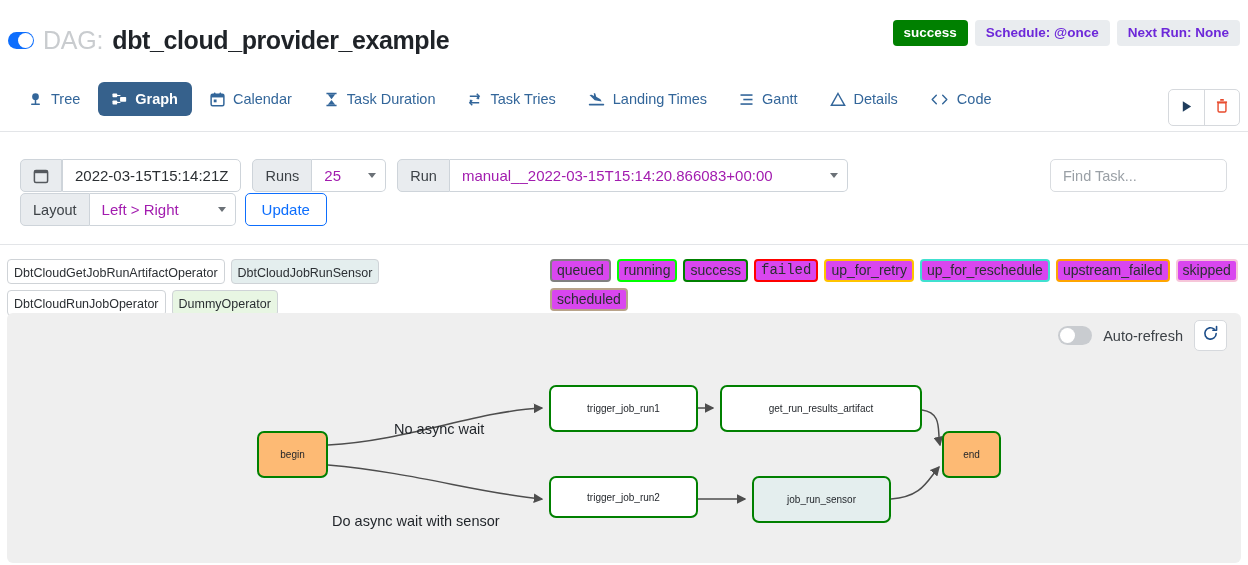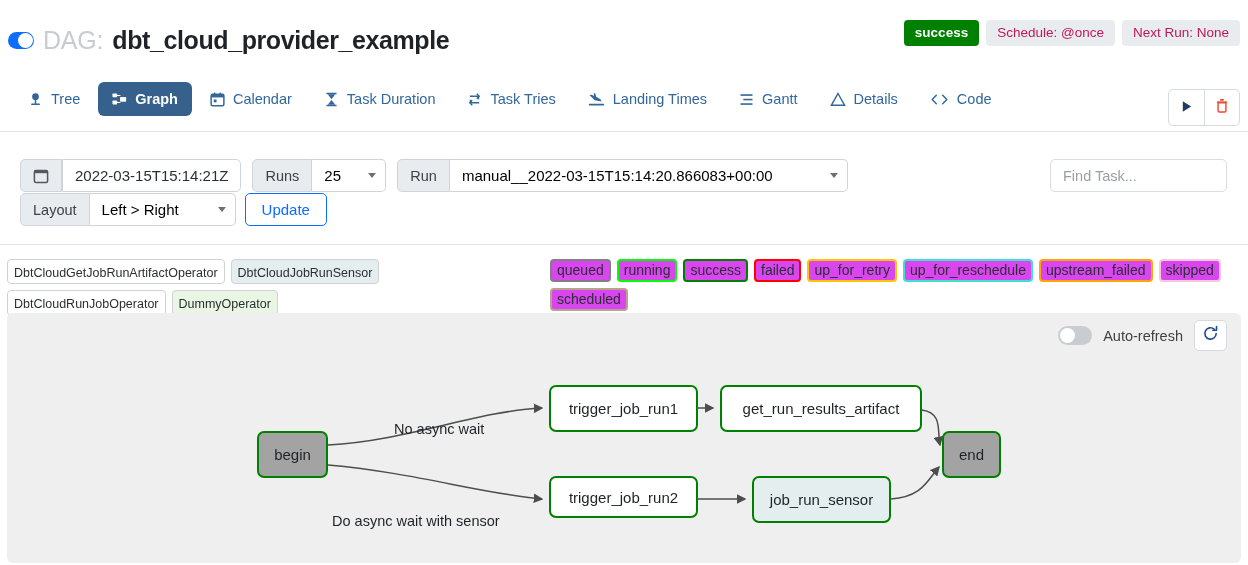--- a/index.html
+++ b/index.html
@@ -34,21 +34,21 @@
   .dag-name {
     font-size: 25px; color: #1f2328; font-weight: 700; letter-spacing: -0.4px;
   }
 
   .header-badges {
     position: absolute; right: 8px; top: 20px;
     display: flex; align-items: center; gap: 7px;
   }
   .badge {
     font-size: 13.5px; padding: 5px 11px 6px; border-radius: 4px;
-    background: #e9ecef; color: #be185d; white-space: nowrap;
+    background: #e9ecef; color: #6d28d9; white-space: nowrap; font-weight: bold;
   }
   .badge.success {
     background: #008000; color: #ffffff; font-weight: 700;
   }
 
   
   .tabbar {
     position: absolute; left: 0; top: 82px; width: 1248px; height: 50px;
     border-bottom: 1px solid #e3e5e8;
   }
@@ -86,21 +86,21 @@
     background: #e9ecef; border: 1px solid #ced4da; color: #3d4247;
     font-size: 14.5px; display: flex; align-items: center; padding: 0 12px;
     white-space: nowrap;
   }
   .ig-field {
     background: #ffffff; border: 1px solid #ced4da; color: #2b2f33;
     font-size: 15px; display: flex; align-items: center; padding: 0 12px;
     white-space: nowrap;
   }
   .ig-select {
-    background: #ffffff; border: 1px solid #ced4da; color: #000000;
+    background: #ffffff; border: 1px solid #ced4da; color: #a21caf;
     font-size: 15px; display: flex; align-items: center; justify-content: space-between;
     padding: 0 9px 0 12px; gap: 16px; white-space: nowrap; cursor: pointer;
   }
   .caret { width: 0; height: 0; border-left: 4.5px solid transparent; border-right: 4.5px solid transparent;
            border-top: 5.5px solid #6b7177; flex: none; }
   .rl { border-top-left-radius: 5px; border-bottom-left-radius: 5px; }
   .rr { border-top-right-radius: 5px; border-bottom-right-radius: 5px; }
   .mid { border-left: none; }
 
   .btn-update {
@@ -162,23 +162,23 @@
     width: 33px; height: 31px; background: #fff; border: 1px solid #d6d9dd;
     border-radius: 5px; display: flex; align-items: center; justify-content: center;
     cursor: pointer;
   }
 
   .graph-canvas { position: absolute; left: 0; top: 0; width: 1234px; height: 250px; }
 
   .node {
     position: absolute; border: 2.5px solid #008000; border-radius: 7px;
     background: #ffffff; display: flex; align-items: center; justify-content: center;
-    font-size: 15px; color: #1f2328; cursor: pointer;
-  }
-  .node.dummy { background: #a3a3a3; }
+    font-size: 10px; color: #1f2328; cursor: pointer;
+  }
+  .node.dummy { background: #fdba74; }
   .node.sensor { background: #e4eeee; }
 
   .edge-label {
     position: absolute; font-size: 14.5px; color: #1f2328; white-space: nowrap;
   }
 </style>
 </head>
 <body>
 
 <div class="page">
@@ -372,21 +372,21 @@
       <span class="op-chip" style="background:#ffffff;">DbtCloudGetJobRunArtifactOperator</span>
       <span class="op-chip" style="background:#e4eeee;">DbtCloudJobRunSensor</span>
       <span class="op-chip" style="background:#ffffff;">DbtCloudRunJobOperator</span>
       <span class="op-chip" style="background:#e8f6e3;">DummyOperator</span>
     </div>
 
     <div class="legend-status">
       <span class="st-chip" style="border-color:#808080;">queued</span>
       <span class="st-chip" style="border-color:#00ff00;">running</span>
       <span class="st-chip" style="border-color:#008000;">success</span>
-      <span class="st-chip" style="border-color:#ff0000;">failed</span>
+      <span class="st-chip" style="border-color:#ff0000;font-family:Liberation Mono, monospace;">failed</span>
       <span class="st-chip" style="border-color:#ffc400;">up_for_retry</span>
       <span class="st-chip" style="border-color:#40e0d0;">up_for_reschedule</span>
       <span class="st-chip" style="border-color:#ffa500;">upstream_failed</span>
       <span class="st-chip" style="border-color:#f6c6d9;">skipped</span>
       <span class="st-chip" style="border-color:#b8a38a;">scheduled</span>
       <span style="flex-basis:100%;height:0;"></span>
       <span class="st-chip" style="border-color:#9a7ad1;">deferred</span>
       <span class="st-plain">no_status</span>
     </div>
   </div>

